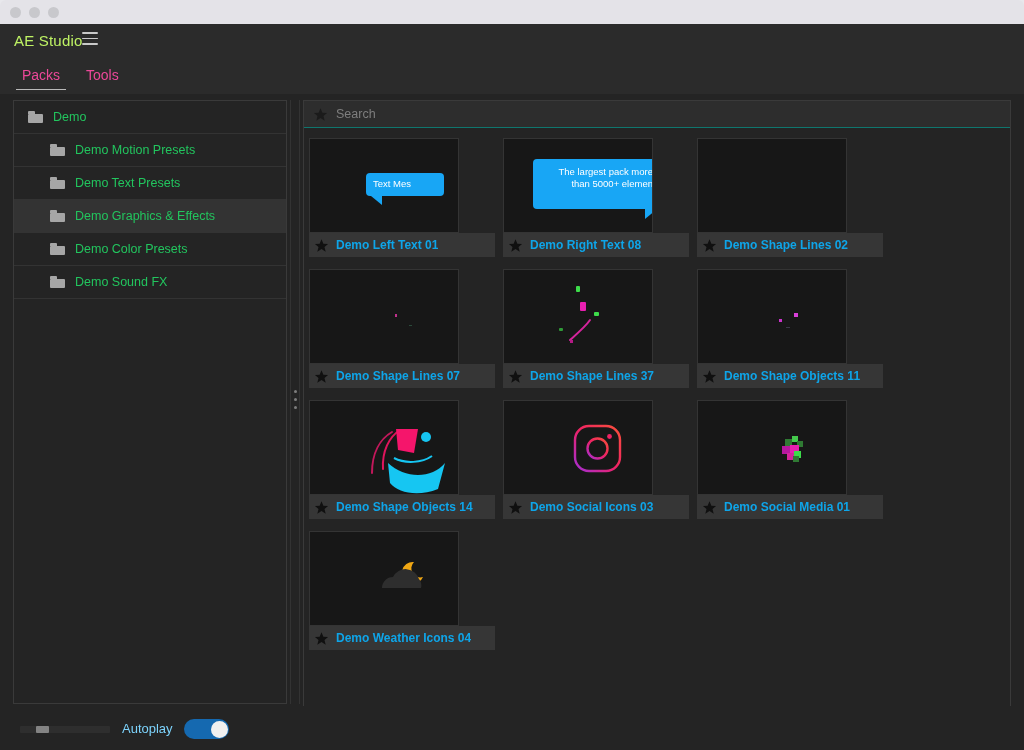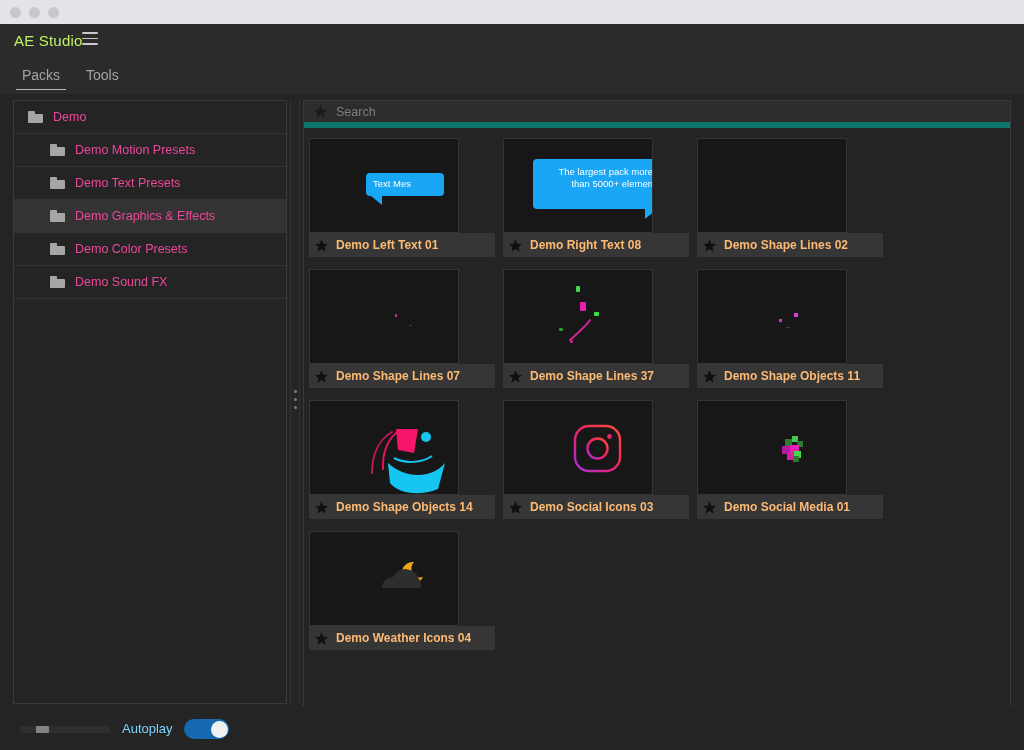--- a/index.html
+++ b/index.html
@@ -42,21 +42,21 @@
   .hamburger span {
     display: block; height: 1.5px; background: #c9c9c9; margin-bottom: 4px; border-radius: 1px;
   }
 
   
   .tabs {
     position: absolute; top: 34px; left: 0; width: 100%; height: 36px;
     background: #2b2b2b;
   }
   .tab {
-    position: absolute; top: 7px; font-size: 14px; color: #a3a3a3;
+    position: absolute; top: 7px; font-size: 14px; color: #ec4899;
     padding: 2px 6px 6px 6px; cursor: pointer;
   }
   .tab.t0 { left: 16px; }
   .tab.t1 { left: 80px; }
   .tab.active { border-bottom: 1.5px solid #b9b9b9; }
 
   .getpro {
     position: absolute; right: 15px; top: 43px;
     width: 98px; height: 19px; line-height: 19px; text-align: center;
     background: #f5154e; color: #ffffff; font-size: 12px; font-weight: bold;
@@ -65,21 +65,21 @@
   }
 
   
   .sidebar {
     position: absolute; left: 13px; top: 76px;
     width: 274px; height: 604px;
     background: #242424; border: 1px solid #3a3a3a;
   }
   .tree-item {
     position: relative; height: 33px; display: flex; align-items: center;
-    border-bottom: 1px solid #333333; cursor: pointer; color: #ec4899;
+    border-bottom: 1px solid #333333; cursor: pointer; color: #22c55e;
     font-size: 12.5px;
   }
   .tree-item.root { padding-left: 14px; border-bottom: 1px solid #333; }
   .tree-item.child { padding-left: 36px; }
   .tree-item.selected { background: #333333; }
   .folder {
     width: 15px; height: 12px; margin-right: 10px; position: relative; flex: 0 0 auto;
   }
   .folder::before {
     content: ""; position: absolute; left: 0; top: 0; width: 7px; height: 3px;
@@ -108,21 +108,21 @@
   }
 
   
   .content {
     position: absolute; left: 303px; top: 76px;
     width: 708px; height: 640px;
     background: #242424; border: 1px solid #3a3a3a;
   }
   .searchbar {
     position: absolute; left: 0; top: 0; width: 100%; height: 27px;
-    background: #2d2d2d; border-bottom: 6px solid #0f766e;
+    background: #2d2d2d; border-bottom: 1px solid #0f766e;
     display: flex; align-items: center;
   }
   .star {
     width: 15px; height: 15px; margin: 0 8px 0 9px; flex: 0 0 auto;
   }
   .search-input {
     flex: 1; background: transparent; border: none; outline: none;
     color: #cfcfcf; font-size: 12.5px; font-family: "Liberation Sans", sans-serif;
     padding: 0;
   }
@@ -138,21 +138,21 @@
   .thumb {
     position: relative; width: 150px; height: 95px;
     background: #171717; border: 1px solid #343434; overflow: hidden;
   }
   .cardbar {
     height: 24px; background: #363636; display: flex; align-items: center;
     padding-left: 5px;
   }
   .cardbar .star { margin: 0 7px 0 0; }
   .cardlabel {
-    font-size: 12px; font-weight: bold; color: #fdba74;
+    font-size: 12px; font-weight: bold; color: #0ea5e9;
     white-space: nowrap; overflow: hidden;
   }
 
   
   .bubble {
     position: absolute; background: #18a6f5; border-radius: 4px;
     color: #ffffff; font-size: 9.5px; line-height: 12px;
   }
   .bubble .tail {
     position: absolute; width: 0; height: 0; border-style: solid;

